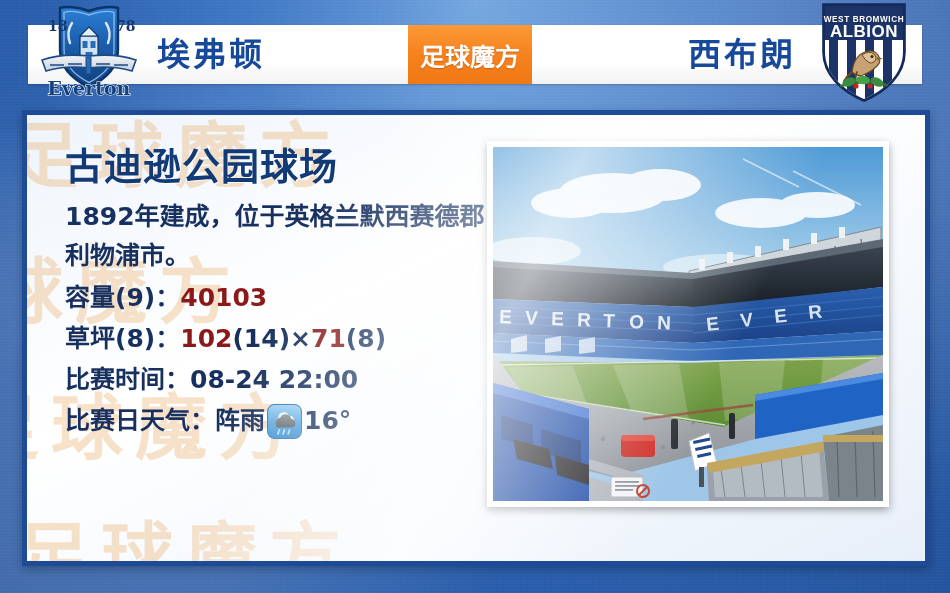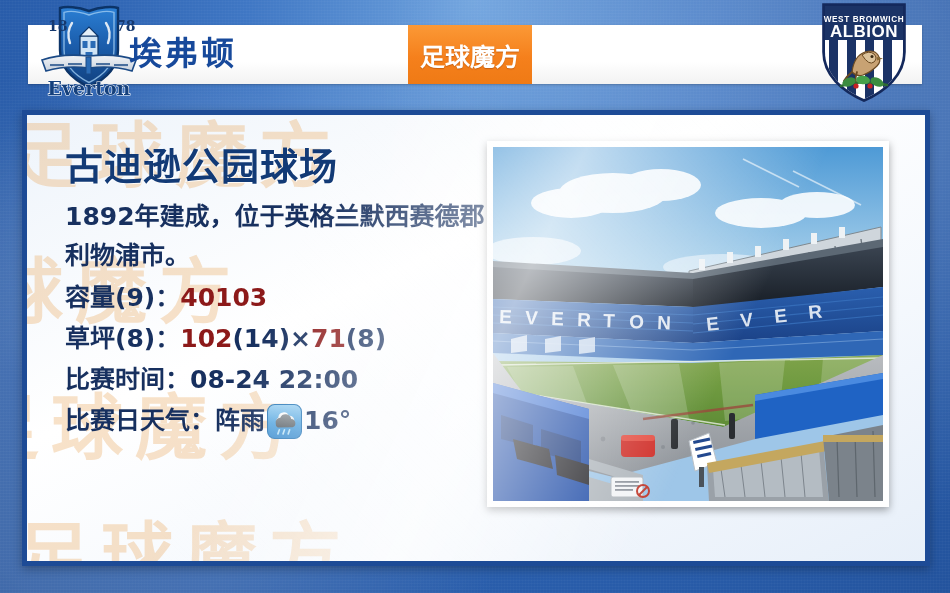--- a/index.html
+++ b/index.html
@@ -27,21 +27,21 @@
       background:radial-gradient(ellipse at center, rgba(255,255,255,.18), rgba(255,255,255,0) 70%);
       transform:rotate(-8deg);}
 
   
   .header{position:absolute;left:0;top:0;width:788px;height:103px;}
   .header-bar{position:absolute;left:28px;top:25px;width:894px;height:59px;
       background:linear-gradient(180deg,#ffffff 0%,#ffffff 62%,#f2f2f2 100%);
       box-shadow:0 1px 2px rgba(0,0,0,.22);}
   .team-name{position:absolute;top:27px;font-size:33px;font-weight:bold;color:#17499b;
       letter-spacing:3px;line-height:55px;white-space:nowrap;}
-  .team-name.left{left:129px;font-family:Liberation Serif, serif;}
+  .team-name.left{left:157px;}
   .team-name.right{left:688px;}
   .brand-box{position:absolute;left:408px;top:25px;width:124px;height:59px;
       background:linear-gradient(180deg,#fb9936 0%,#f5801c 55%,#ef7a15 100%);
       display:flex;align-items:center;justify-content:center;}
   .brand-text{font-size:25px;font-weight:bold;color:#fff;letter-spacing:0px;
       text-shadow:0 1px 1px rgba(150,60,0,.45);white-space:nowrap;}
 
   
   .crest{position:absolute;}
   .crest.left{left:30px;top:2px;width:118px;height:100px;}
@@ -136,20 +136,21 @@
         <text x="59" y="93" text-anchor="middle" font-family="'DejaVu Serif','Liberation Serif',serif" font-size="19" font-weight="bold" fill="#15407c" stroke="#ffffff" stroke-width="1.1" paint-order="stroke">Everton</text>
       </svg>
     </div>
 
     <span class="team-name left">埃弗顿</span>
 
     <div class="brand-box">
       <span class="brand-text">足球魔方</span>
     </div>
 
+    <span class="team-name right">西布朗</span>
 
     <div class="crest right">
       <svg viewBox="0 0 118 103" xmlns="http://www.w3.org/2000/svg">
         <defs>
           <clipPath id="wbaClip">
             <path d="M59 6 L98 6 L98 52 C98 74 80 90 59 99 C38 90 20 74 20 52 L20 6 Z"></path>
           </clipPath>
         </defs>
         <path d="M59 5 L99 5 L99 52 C99 75 80 91 59 100 C38 91 19 75 19 52 L19 5 Z" fill="#ffffff" stroke="#14295c" stroke-width="3.6"></path>
         <g clip-path="url(#wbaClip)">

